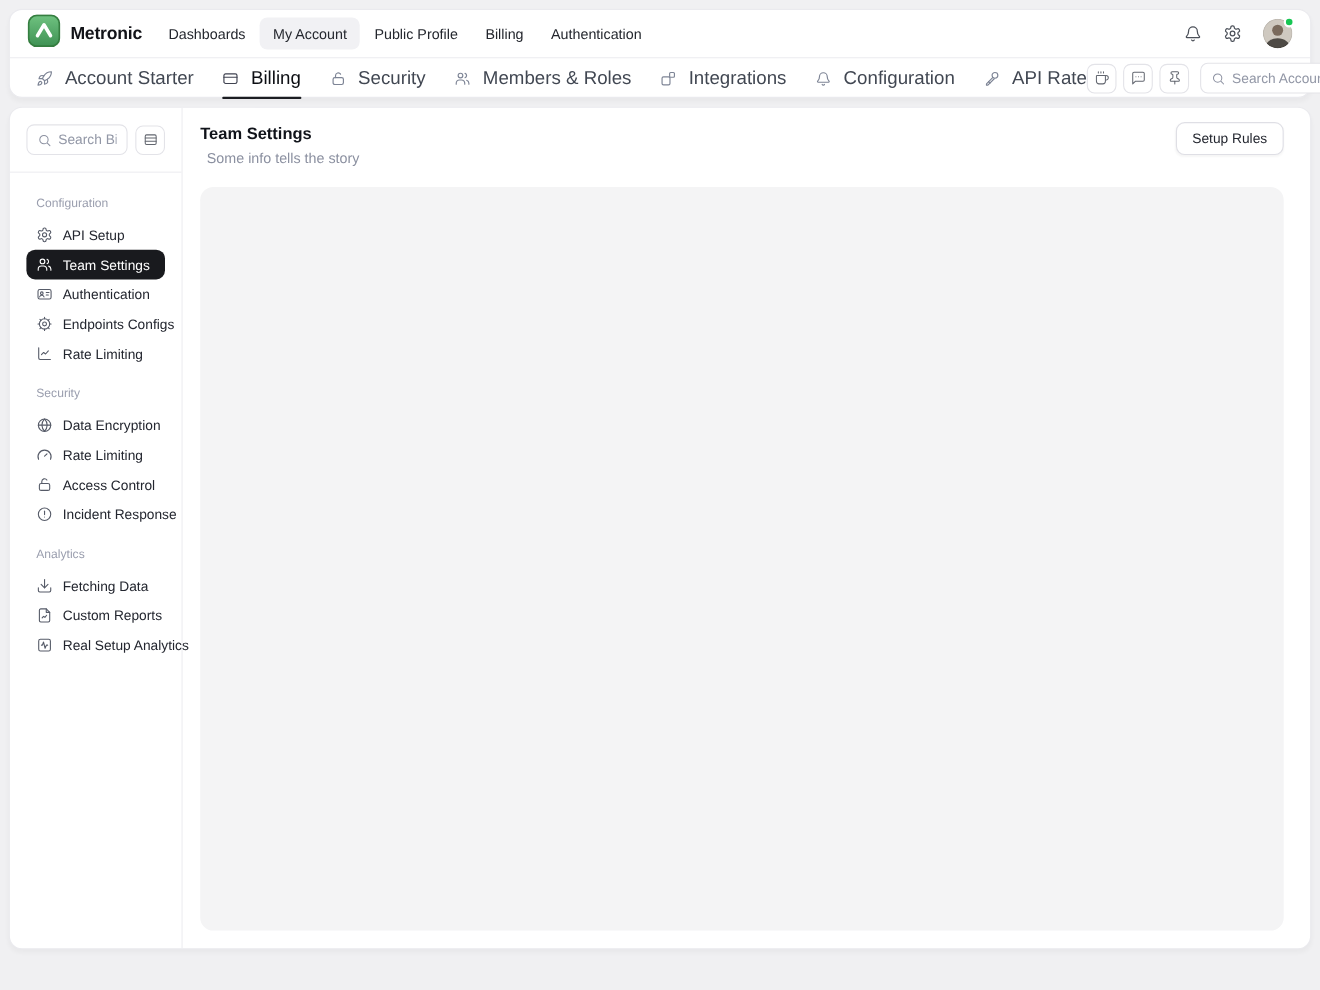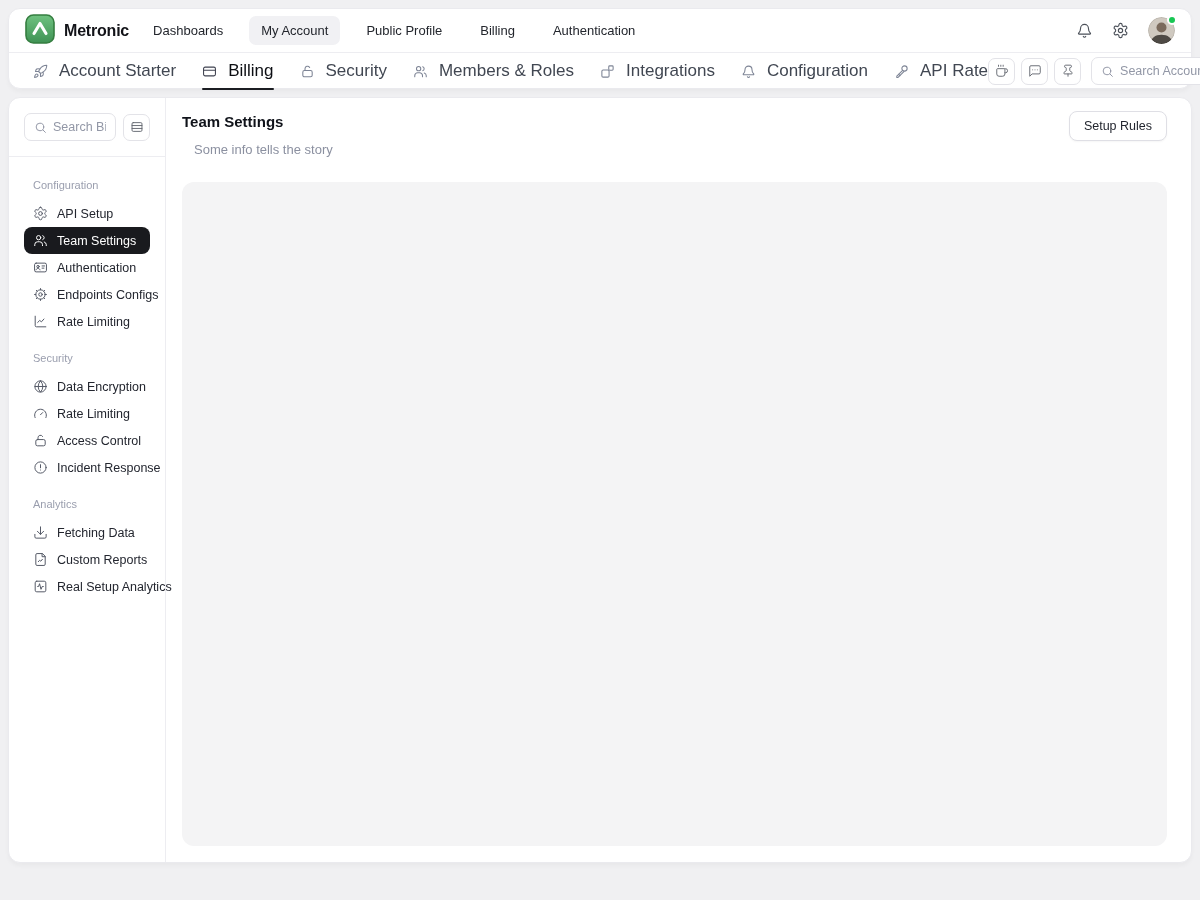--- a/index.html
+++ b/index.html
@@ -14,21 +14,21 @@
 
   
   .header-card {
     position:absolute; left:8px; right:8px; top:8px; height:81px;
     background:#fff; border:1px solid #eaeaee; border-radius:12px;
     box-shadow:0 3px 4px rgba(0,0,0,.03);
   }
   .header-row { height:44px; display:flex; align-items:center; padding:0 12px 0 16px; border-bottom:1px solid #ededf1; }
   .brand { display:flex; align-items:center; gap:9px; margin-right:12px; }
   .brand-name { font-size:16px; font-weight:700; color:#121318; letter-spacing:-.2px; }
-  .top-nav { display:flex; align-items:center; gap:14px; flex:1; }
+  .top-nav { display:flex; align-items:center; gap:1px; flex:1; }
   .nav-item { font-size:13px; font-weight:500; color:#23262d; padding:7px 12px; border-radius:7px; cursor:pointer; white-space:nowrap; }
   .nav-item.active { background:#f1f1f4; }
   .header-actions { display:flex; align-items:center; gap:4px; }
   .ghost-btn { width:32px; height:32px; display:flex; align-items:center; justify-content:center; background:none; border:none; border-radius:8px; cursor:pointer; color:#4b5059; padding:0; }
   .ghost-btn .ic { width:17px; height:17px; stroke-width:1.6; }
   .avatar-wrap { position:relative; width:27px; height:27px; margin:0 4px 0 8px; cursor:pointer; flex:none; }
   .avatar-wrap svg { display:block; border-radius:50%; }
   .status-dot { position:absolute; top:-2px; right:-2px; width:10px; height:10px; border-radius:50%; background:#17c653; border:2px solid #fff; }
 
   
@@ -62,21 +62,21 @@
   .side-section-label { font-size:11px; color:#9a9eae; padding:0 9px; margin:17px 0 9px; }
   .side-section:first-child .side-section-label { margin-top:12px; }
   .side-item { display:flex; align-items:center; gap:9px; height:27px; padding:0 9px; border-radius:8px; font-size:12.5px; color:#23262f; cursor:pointer; white-space:nowrap; }
   .side-item .ic { width:15px; height:15px; color:#565b68; flex:none; stroke-width:1.6; }
   .side-item.active { background:#191a1e; color:#fff; }
   .side-item.active .ic { color:#fff; }
 
   .content { flex:1; display:flex; flex-direction:column; padding:13px 24px 16px 16px; min-width:0; }
   .content-header { display:flex; align-items:flex-start; justify-content:space-between; margin-bottom:13px; }
   .page-title { font-size:15px; font-weight:600; color:#10131a; margin:2px 0 5px; }
-  .page-subtitle { font-size:13px; color:#8b90a0; margin:12px; }
+  .page-subtitle { font-size:13px; color:#8b90a0; margin:6px; }
   .outline-btn { height:30px; padding:0 14px; background:#fff; border:1px solid #dfdfe5; border-radius:8px; font-size:12.5px; font-weight:500; color:#23262f; cursor:pointer; box-shadow:0 1px 2px rgba(0,0,0,.04); font-family:inherit;margin-left:44px; }
   .placeholder { flex:1; background:#f4f4f5; border-radius:12px; }
 </style>
 </head>
 <body>
 
 <svg style="position:absolute;width:0;height:0;overflow:hidden" aria-hidden="true">
   <defs>
     <symbol id="i-search" viewBox="0 0 24 24">
         <circle cx="11" cy="11" r="7"></circle>

